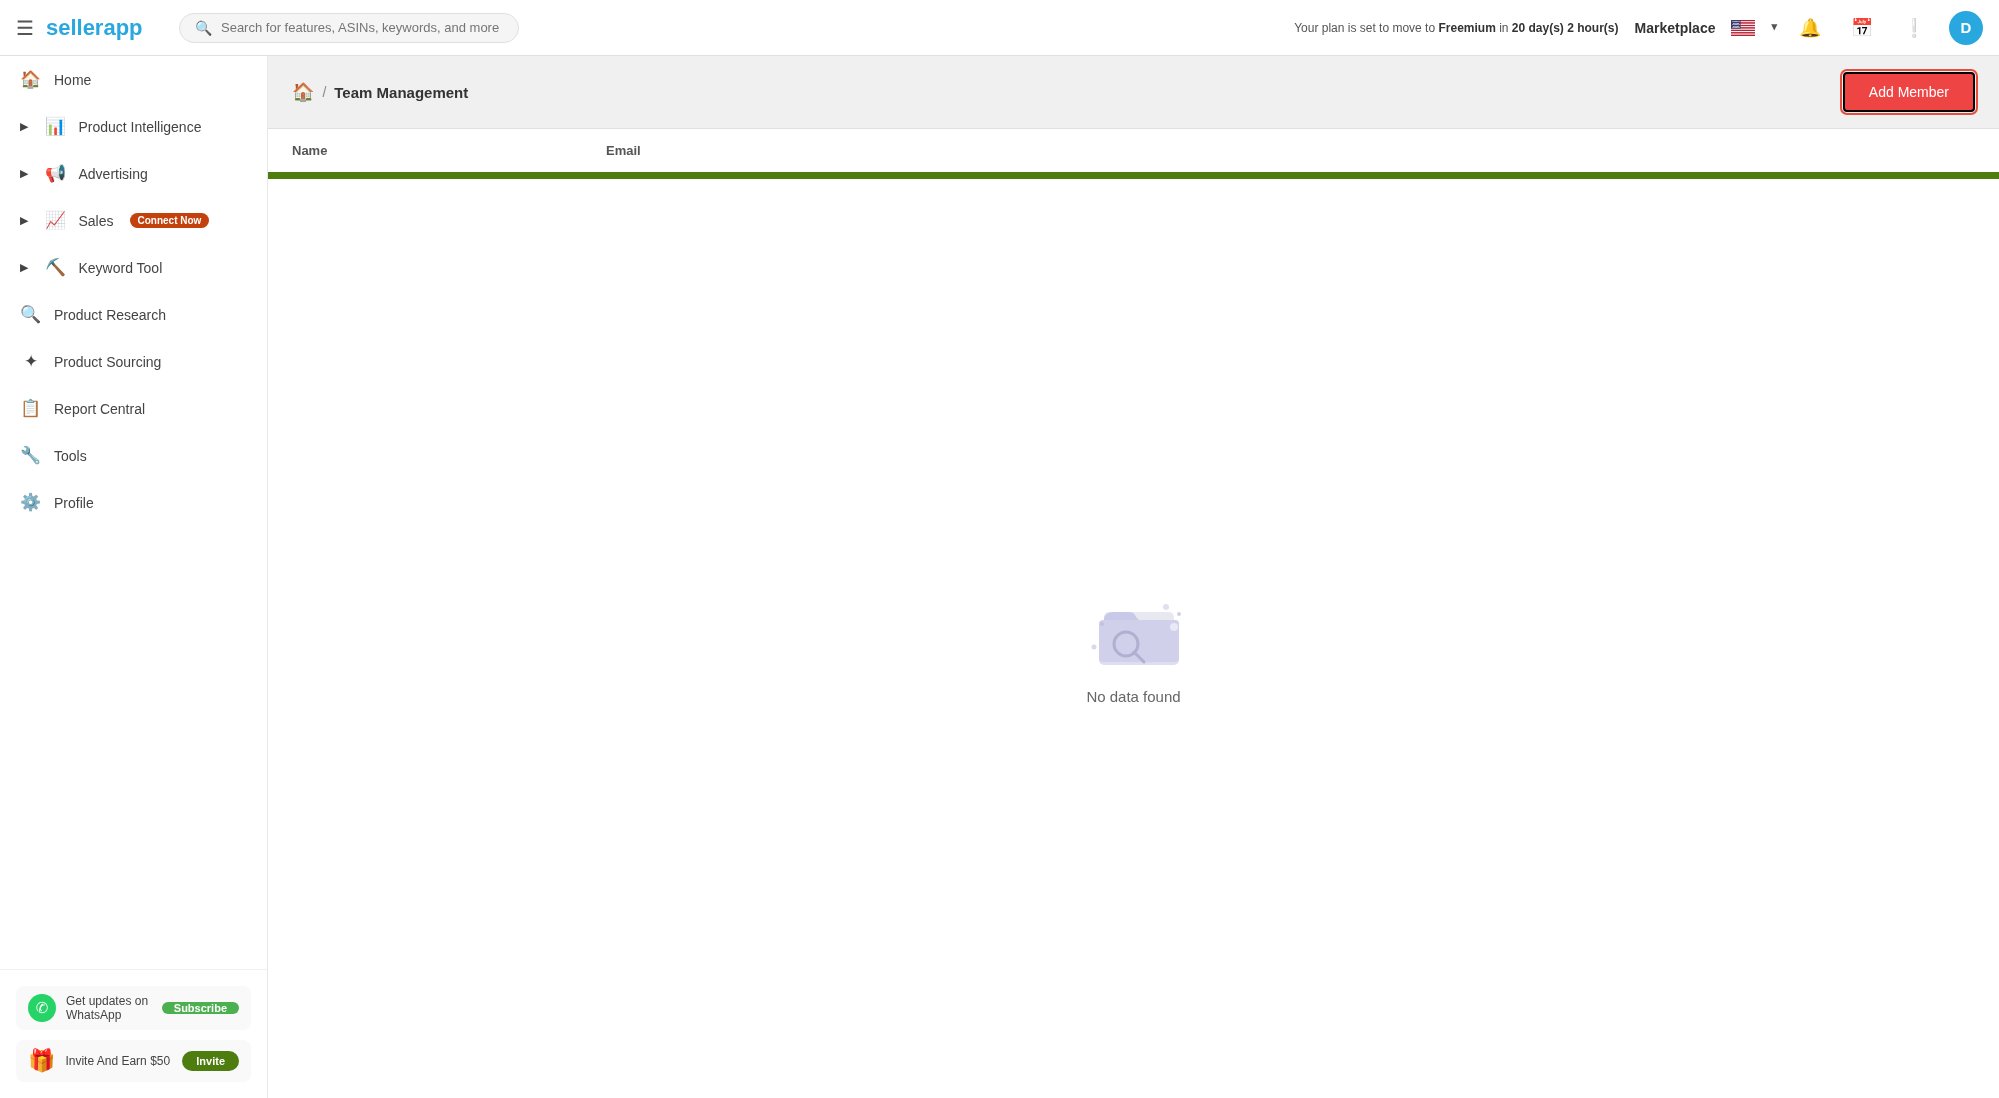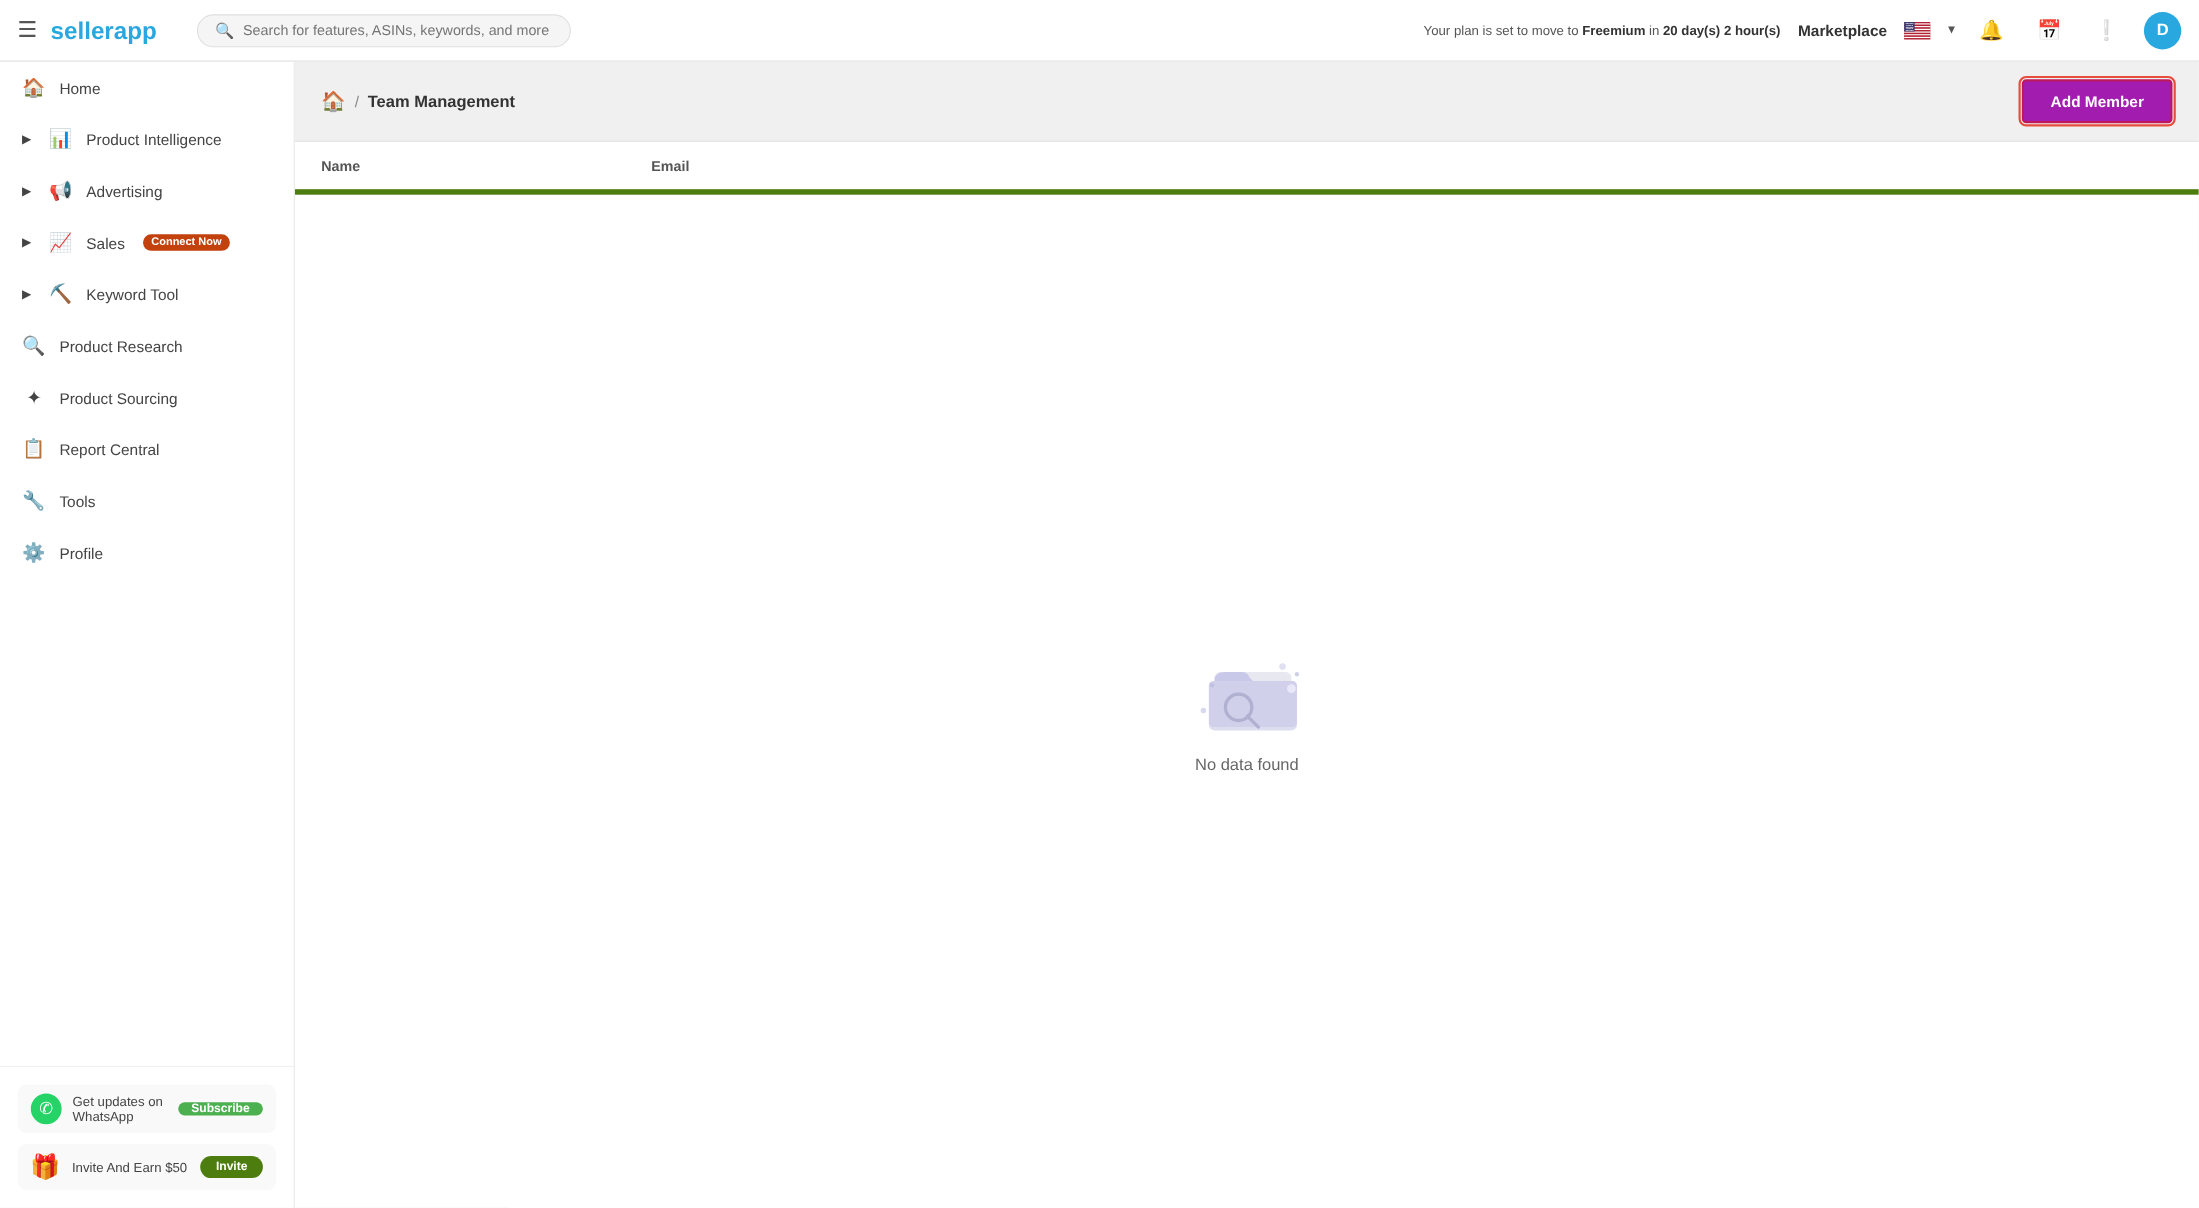--- a/index.html
+++ b/index.html
@@ -250,47 +250,48 @@
       color: #555;
       cursor: pointer;
     }
     .breadcrumb-sep { color: #888; }
     .breadcrumb-current {
       font-size: 15px;
       font-weight: 600;
       color: #333;
     }
     .btn-add-member {
-      background: #a21caf;
-      color: #fff;
-      border: 2px solid #be185d;
+      background: #ef4444;
+      color: #fff;
+      border: 2px solid #000000;
       border-radius: 4px;
       padding: 10px 24px;
       font-size: 14px;
-      font-weight: 700;
+      font-weight: 400;
       cursor: pointer;
       outline: 2px solid #e74c3c;
       outline-offset: 1px;
     }
 
     
     .table-section {
       background: #fff;
       margin: 0;
       flex: 1;
       display: flex;
       flex-direction: column;
       overflow: auto;
     }
     .table-header {
       display: grid;
       grid-template-columns: 300px 300px 1fr;
-      border-bottom: 5px solid #4d7c0f;
+      border-bottom: 7px solid #4d7c0f;
       padding: 14px 24px;
       background: #fff;
+      gap: 14px;
     }
     .table-col-header {
       font-size: 13px;
       font-weight: 600;
       color: #555;
     }
 
     
     .no-data-container {
       flex: 1;

